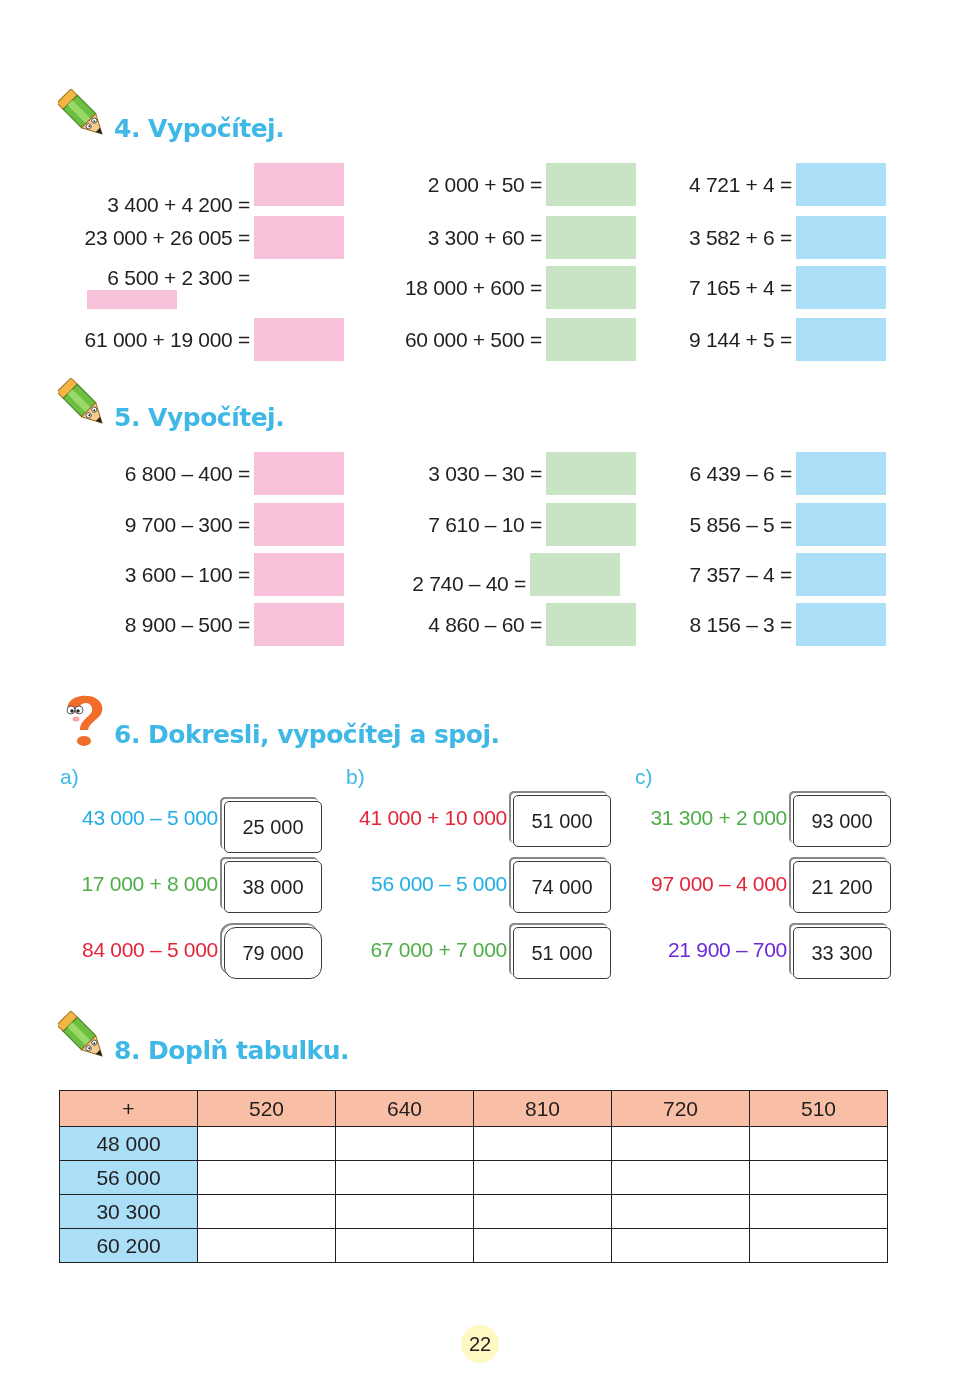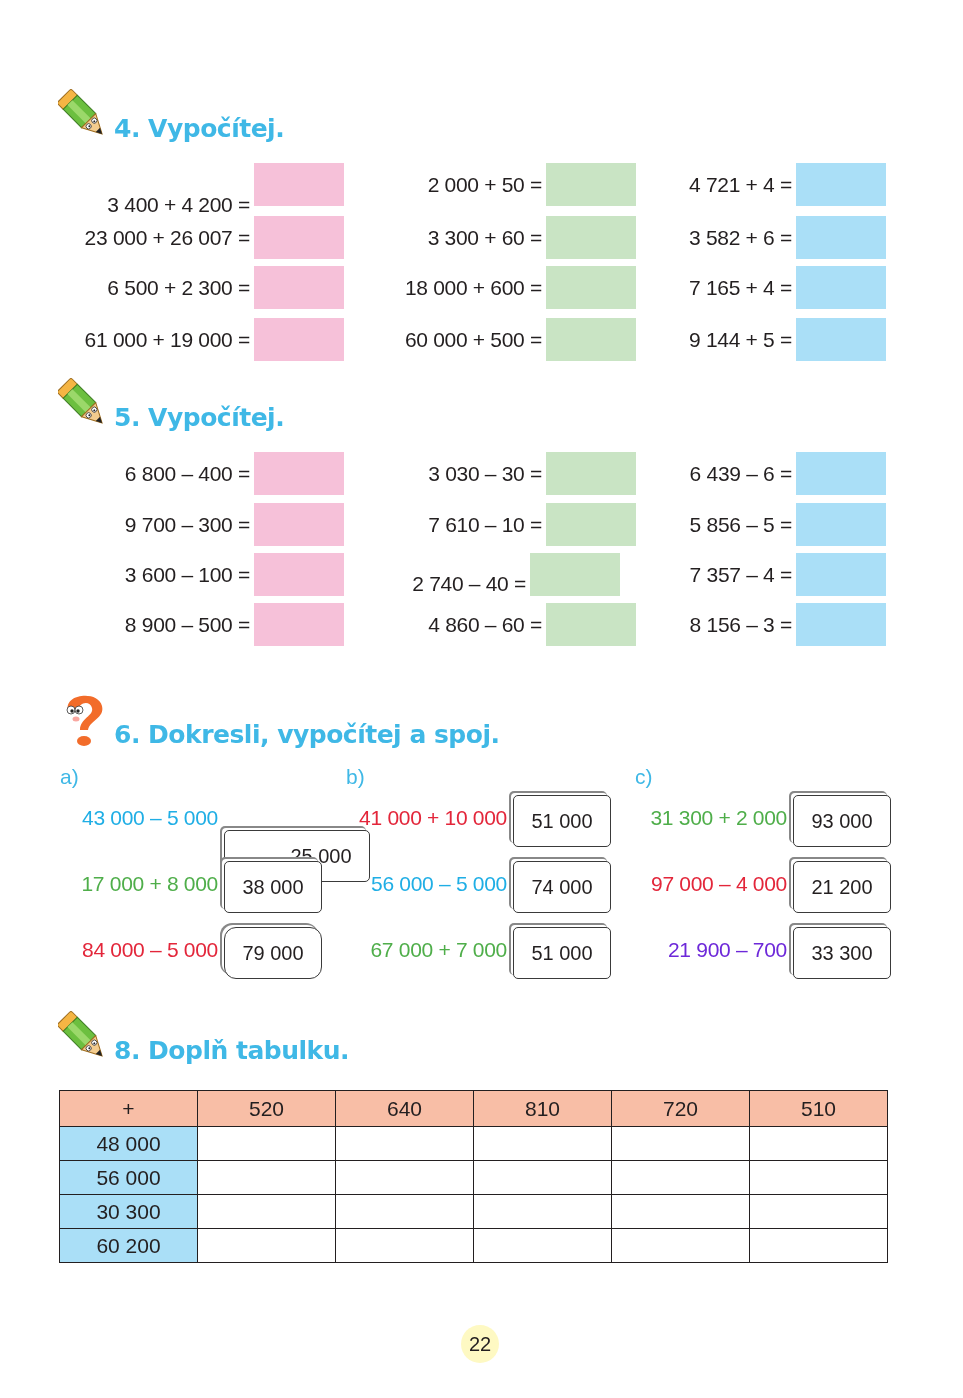--- a/index.html
+++ b/index.html
@@ -63,24 +63,24 @@
     </svg>
   <span class="title">4. Vypočítej.</span>
 </div>
 
 <div id="task4-grid">
     <div class="eq-row" style="top: 163px; left: 10px;">
       <span class="expr" style="width: 240px; margin-top: 40px;">3 400 + 4 200 =</span>
       <div class="ans pink"></div>
     </div>
     <div class="eq-row" style="top: 216px; left: 10px;">
-      <span class="expr" style="width: 240px;">23 000 + 26 007 =</span>
-      <div class="ans pink"></div>
-    </div>
-    <div class="eq-row" style="top: 266px; left: 10px;">
+      <span class="expr" style="width: 240px;">23 000 + 26 005 =</span>
+      <div class="ans pink"></div>
+    </div>
+    <div class="eq-row" style="top: 266px; left: 10px; flex-direction: column;">
       <span class="expr" style="width: 240px;">6 500 + 2 300 =</span>
       <div class="ans pink"></div>
     </div>
     <div class="eq-row" style="top: 318px; left: 10px;">
       <span class="expr" style="width: 240px;">61 000 + 19 000 =</span>
       <div class="ans pink"></div>
     </div>
     <div class="eq-row" style="top: 163px; left: 302px;">
       <span class="expr" style="width: 240px;">2 000 + 50 =</span>
       <div class="ans green"></div>
@@ -182,21 +182,21 @@
     <circle cx="14" cy="23" r="1.7" fill="#222"></circle>
     <circle cx="20" cy="23" r="1.7" fill="#222"></circle>
     <ellipse cx="18" cy="31" rx="3.5" ry="2.5" fill="#f9a7a0"></ellipse>
   </svg>
   <span class="title">6. Dokresli, vypočítej a spoj.</span>
 </div>
 
 <div id="task6-parts">
     <div class="part-label" style="left: 60px; top: 765px;">a)</div>
     <div class="match-expr" style="color: rgb(31, 174, 229); width: 200px; left: 18px; top: 803px;">43 000 – 5 000</div>
-    <div class="match-box" style="left: 224px; top: 830px; padding-left: 48px;">25 000</div>
+    <div class="match-box" style="left: 224px; top: 801px;">25 000</div>
     <div class="match-expr" style="color: rgb(79, 174, 74); width: 200px; left: 18px; top: 869px;">17 000 + 8 000</div>
     <div class="match-box" style="left: 224px; top: 861px;">38 000</div>
     <div class="match-expr" style="color: rgb(227, 38, 58); width: 200px; left: 18px; top: 935px;">84 000 – 5 000</div>
     <div class="match-box" style="left: 224px; top: 927px; border-radius: 12px;">79 000</div>
     <div class="part-label" style="left: 346px; top: 765px;">b)</div>
     <div class="match-expr" style="color: rgb(227, 38, 58); width: 200px; left: 307px; top: 803px;">41 000 + 10 000</div>
     <div class="match-box" style="left: 513px; top: 795px;">51 000</div>
     <div class="match-expr" style="color: rgb(31, 174, 229); width: 200px; left: 307px; top: 869px;">56 000 – 5 000</div>
     <div class="match-box" style="left: 513px; top: 861px;">74 000</div>
     <div class="match-expr" style="color: rgb(79, 174, 74); width: 200px; left: 307px; top: 935px;">67 000 + 7 000</div>

